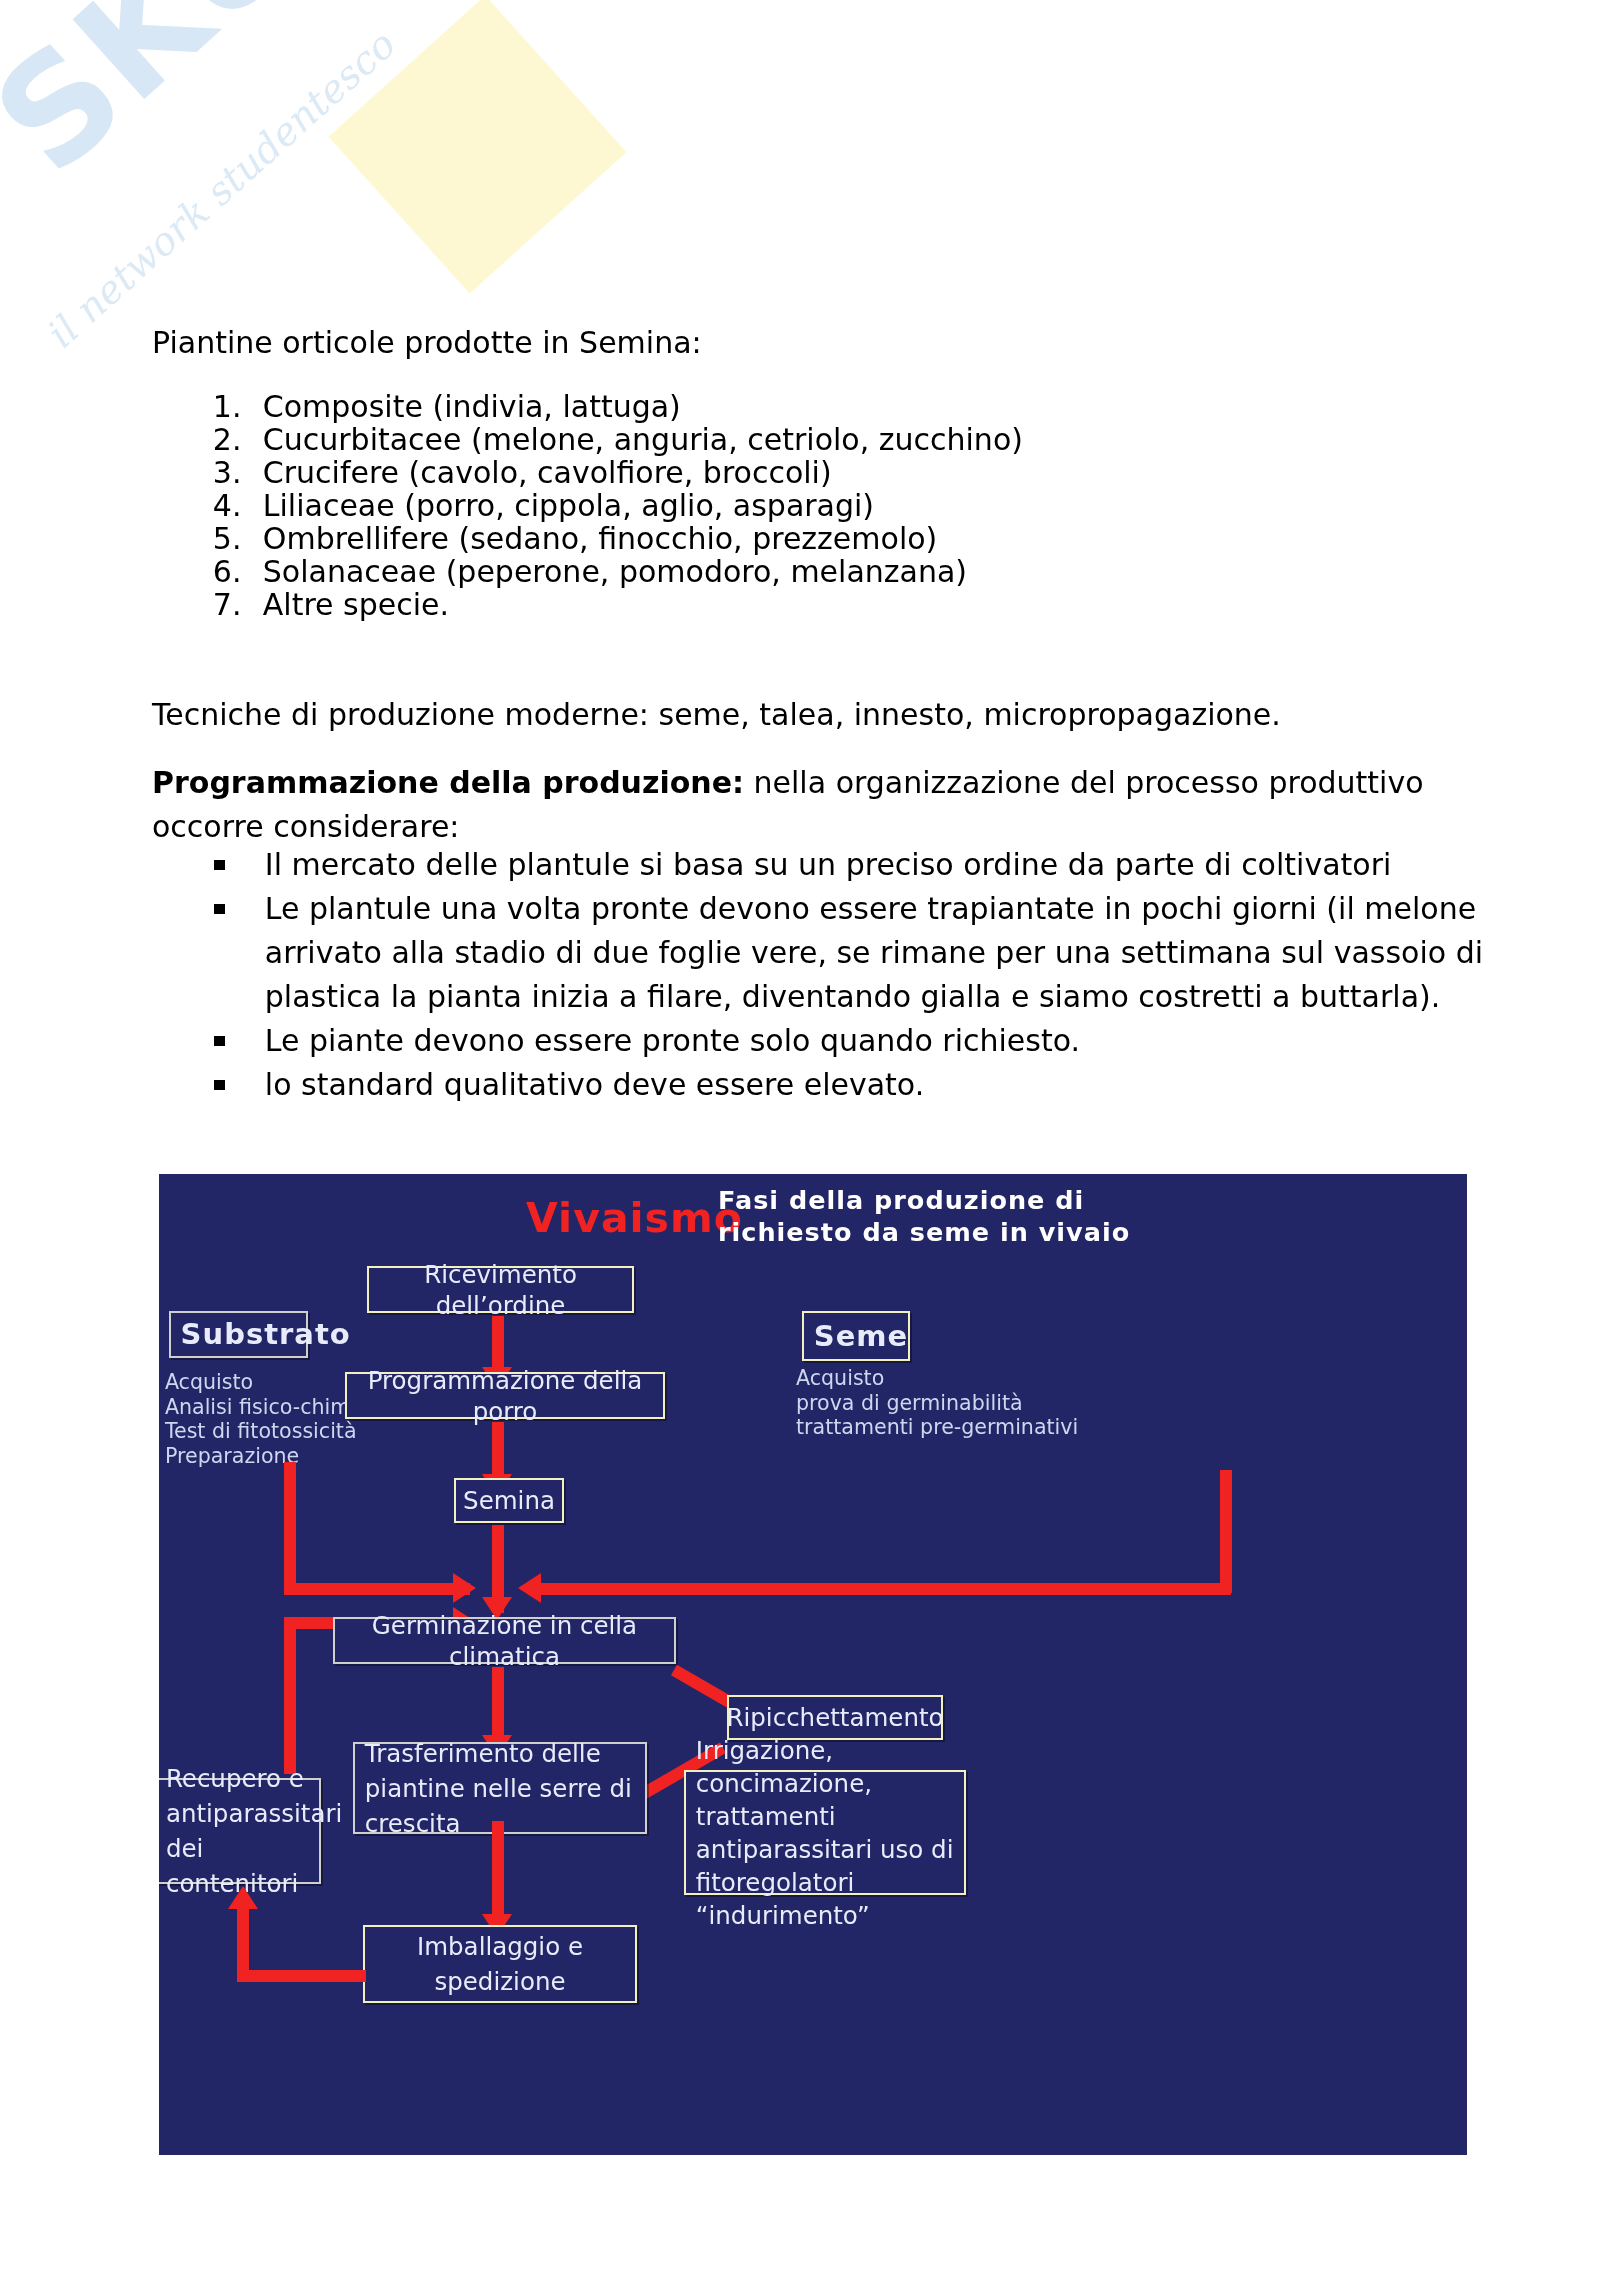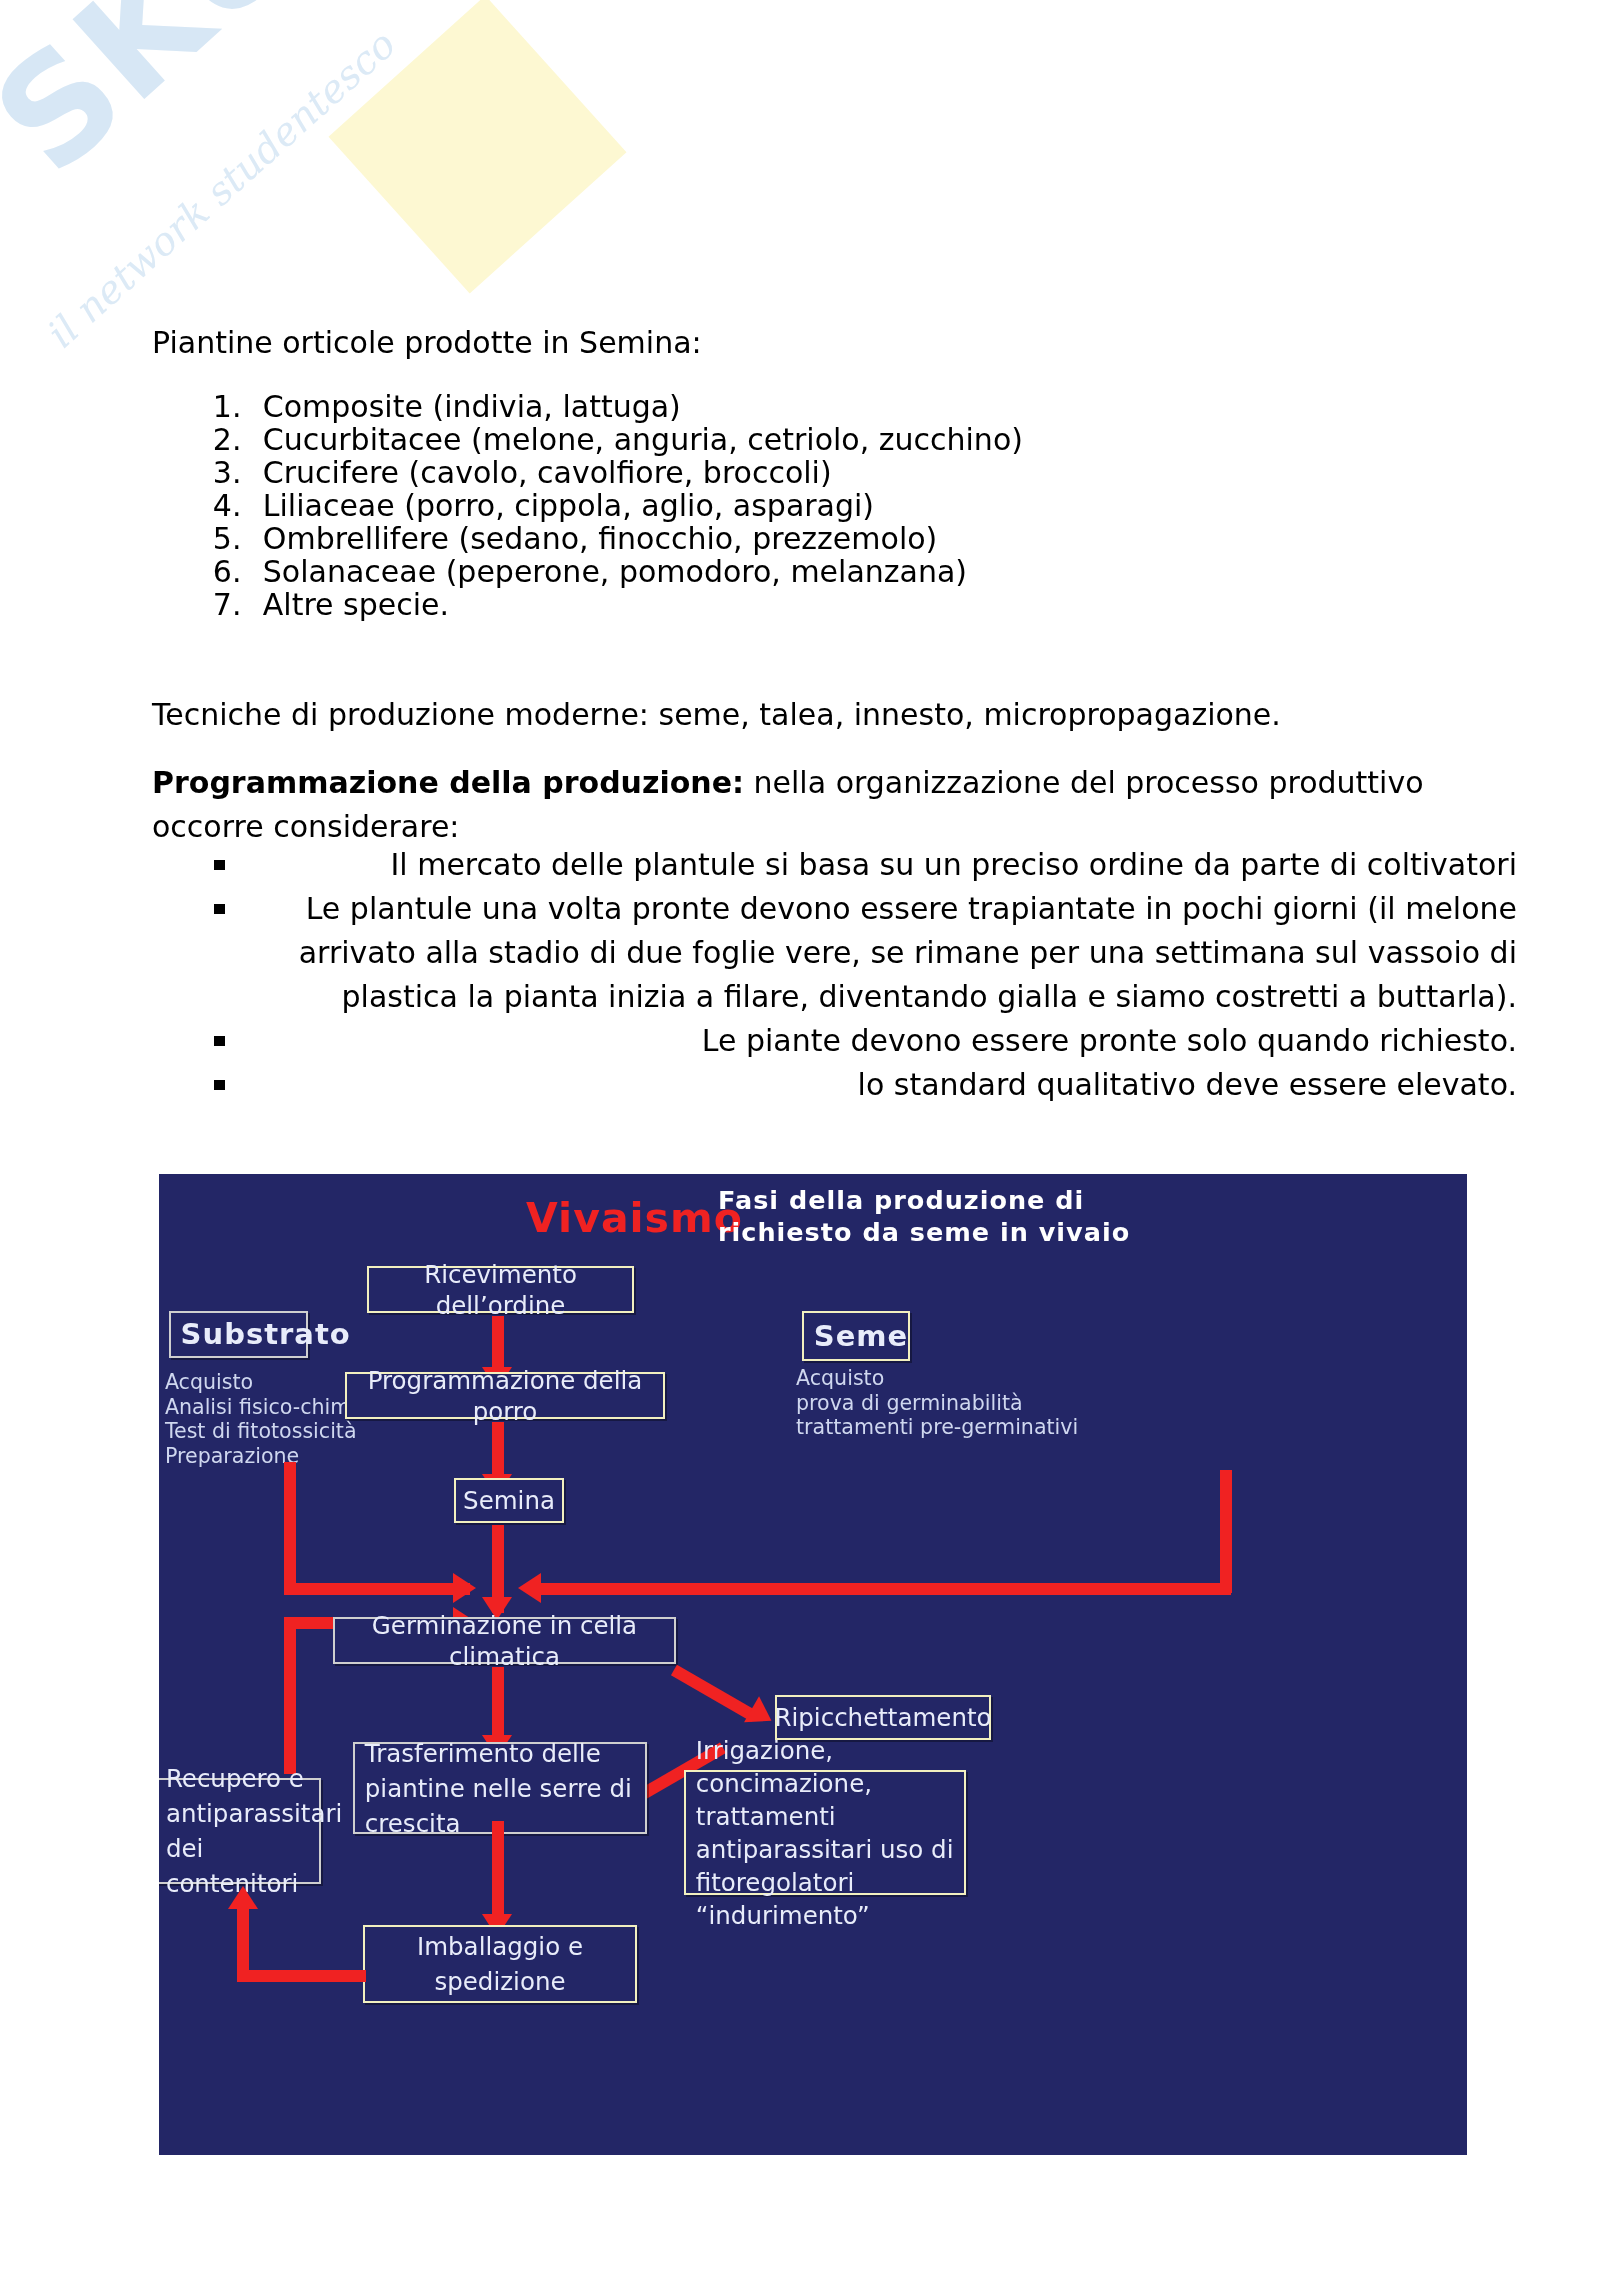--- a/index.html
+++ b/index.html
@@ -45,21 +45,21 @@
     position:absolute; font-size:30px; color:#000; line-height:44px;
     font-family:"DejaVu Sans", sans-serif;
     margin-top:28px;
   }
   .para-tecniche { left:152px; top:665px; }
   .para-prog { left:152px; top:733px; width:1284px; }
   .para-prog b { font-weight:bold; }
 
   ul.sqlist {
     position:absolute; left:192px; top:843px; margin:0; padding:0 0 0 61px;
-    font-size:30px; color:#000; list-style:none; width:1264px;text-align:right;
+    font-size:30px; color:#000; list-style:none; width:1264px;
   }
   ul.sqlist li { line-height:44px; position:relative; padding-left:11.8px; }
   ul.sqlist li .sq {
     position:absolute; left:-39px; top:16.7px; width:10.8px; height:10.8px; background:#000;
   }
 
   
   #diagram {
     position:absolute; left:159px; top:1174px; width:1308px; height:981px;
     background:#232666; z-index:3; overflow:hidden;
@@ -180,21 +180,21 @@
   <div class="nbox gray" style="left:174px; top:443px; width:343px; height:47px;">Germinazione in cella climatica</div>
 
   <div class="rline" style="left:333px; top:493px; width:11.8px; height:78px;"></div>
   <div class="rarrow down" style="left:323px; top:561px;"></div>
 
   <div class="diag" style="left:515px; top:490px;">
     <div class="rline" style="left:0; top:0; width:93px; height:11.8px; transform:rotate(30deg); transform-origin:left center;"></div>
     <div class="rarrow right" style="left:76px; top:36px; transform:rotate(30deg);"></div>
   </div>
 
-  <div class="nbox" style="left:568px; top:521px; width:216px; height:45px;margin-left:48px;">Ripicchettamento</div>
+  <div class="nbox" style="left:568px; top:521px; width:216px; height:45px;">Ripicchettamento</div>
 
   <div class="diag" style="left:564px; top:568px;">
     <div class="rline" style="left:0; top:0; width:98px; height:11.8px; transform:rotate(150deg); transform-origin:left center;"></div>
     <div class="rarrow left" style="left:-106px; top:41px; transform:rotate(-30deg);"></div>
   </div>
 
   <div class="nbox gray left" style="left:194px; top:568px; width:294px; height:92px; line-height:35px;">Trasferimento delle piantine nelle serre di crescita</div>
 
   <div class="rline" style="left:333px; top:647px; width:11.8px; height:103px;"></div>
   <div class="rarrow down" style="left:323px; top:740px;"></div>

